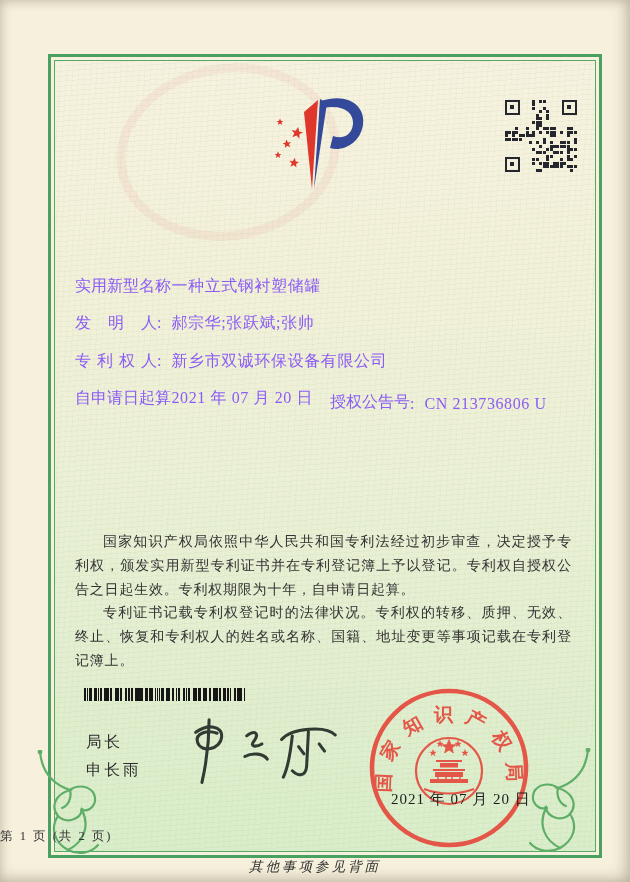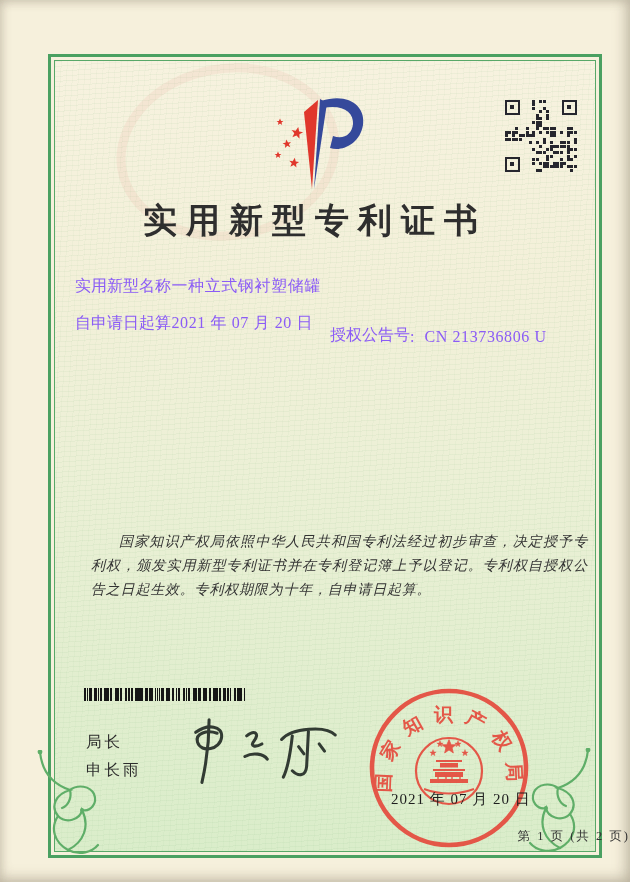--- a/index.html
+++ b/index.html
@@ -41,48 +41,48 @@
   .title{
     position:absolute;left:0;top:198px;width:100%;text-align:center;
     font-size:34px;font-weight:bold;letter-spacing:9px;color:#2e2e2e;
   }
   
   .fields{position:absolute;left:75px;top:276px;width:505px;font-size:16px;color:#8b5cf6;}
   .field-row{position:relative;height:18px;margin-bottom:19.4px;white-space:nowrap;}
   .flabel{display:inline-block;width:82px;text-align:justify;text-align-last:justify;vertical-align:bottom;}
   .fcolon{margin-right:10px;}
   .fvalue{letter-spacing:.6px;}
-  .fpair2{position:absolute;left:255px;top:12px;}
+  .fpair2{position:absolute;left:255px;top:4px;}
   .fpair2 .flabel{width:80px;}
   
   .body-text{
     position:absolute;left:75px;top:530px;width:497px;
     font-size:14px;line-height:23.8px;text-align:justify;
-    font-style:italic;color:#333;letter-spacing:.8px;margin-left:16px;
+    color:#333;letter-spacing:.8px;
   }
   .body-text p{margin:0;text-indent:2em;}
   
   .barcode{
     position:absolute;left:84px;top:688px;width:161px;height:13px;
     background:
       repeating-linear-gradient(90deg,#161616 0 1.6px,transparent 1.6px 5.2px),
       repeating-linear-gradient(90deg,#161616 0 1px,transparent 1px 3.4px),
       repeating-linear-gradient(90deg,#161616 0 2.2px,transparent 2.2px 11px);
   }
   .official-title{position:absolute;left:86px;top:732px;font-size:15.5px;letter-spacing:3px;color:#2c2c2c;}
   .official-name{position:absolute;left:86px;top:760px;font-size:15.5px;letter-spacing:3px;color:#2c2c2c;}
   .signature{position:absolute;left:176px;top:712px;width:170px;height:80px;}
   
   .seal{position:absolute;left:364px;top:683px;width:170px;height:170px;opacity:.9;}
   .seal-date{position:absolute;left:391px;top:790px;font-size:15px;letter-spacing:1px;color:#1e1e1e;z-index:3;}
   
   .ornament{position:absolute;width:70px;height:105px;}
   .orn-bl{left:32px;top:750px;}
   .orn-br{left:526px;top:748px;transform:scaleX(-1);}
-  .page-num{position:absolute;left:0;top:828px;width:100%;text-align:right;font-size:12.5px;letter-spacing:2px;color:#333;}
+  .page-num{position:absolute;left:0;top:828px;width:100%;text-align:left;font-size:12.5px;letter-spacing:2px;color:#333;}
   .back-note{position:absolute;left:0;top:858px;width:100%;text-align:center;font-size:13.5px;letter-spacing:3px;font-style:italic;color:#2f2f2f;}
 </style>
 </head>
 <body>
 
 <div class="page">
 
   <div class="frame">
     <div class="frame-inner"></div>
   </div>
@@ -223,36 +223,42 @@
       <div class="cell" style="left: 51.4px; top: 65.1px;"></div>
       <div class="cell" style="left: 54.9px; top: 65.1px;"></div>
       <div class="cell" style="left: 61.7px; top: 65.1px;"></div>
       <div class="cell" style="left: 65.1px; top: 65.1px;"></div>
       <div class="cell" style="left: 68.6px; top: 65.1px;"></div>
       <div class="cell" style="left: 30.9px; top: 68.6px;"></div>
       <div class="cell" style="left: 34.3px; top: 68.6px;"></div>
       <div class="cell" style="left: 65.1px; top: 68.6px;"></div>
     </div>
 
-  <div class="title">实用新型专利证书</div>
 
   <div class="fields">
     <div class="field-row">
       <span class="flabel">实用新型名称</span><span class="fcolon">:</span><span class="fvalue">一种立式钢衬塑储罐</span>
+    </div>
+    <div class="field-row">
+      <span class="flabel">发明人</span><span class="fcolon">:</span><span class="fvalue">郝宗华;张跃斌;张帅</span>
+    </div>
+    <div class="field-row">
+      <span class="flabel">专利权人</span><span class="fcolon">:</span><span class="fvalue">新乡市双诚环保设备有限公司</span>
     </div>
     <div class="field-row">
       <span class="flabel">自申请日起算</span><span class="fcolon">:</span><span class="fvalue">2021 年 07 月 20 日</span>
       <span class="fpair2">
         <span class="flabel">授权公告号</span><span class="fcolon">:</span><span class="fvalue">CN 213736806 U</span>
       </span>
     </div>
   </div>
 
   <div class="body-text">
     <p>国家知识产权局依照中华人民共和国专利法经过初步审查，决定授予专利权，颁发实用新型专利证书并在专利登记簿上予以登记。专利权自授权公告之日起生效。专利权期限为十年，自申请日起算。</p>
+    <p>专利证书记载专利权登记时的法律状况。专利权的转移、质押、无效、终止、恢复和专利权人的姓名或名称、国籍、地址变更等事项记载在专利登记簿上。</p>
   </div>
 
   <div class="barcode"></div>
 
   <div class="official-title">局长</div>
   <div class="official-name">申长雨</div>
 
   <div class="signature">
     <svg viewBox="0 0 190 84" width="170" height="80" aria-hidden="true">
       <title>申长雨</title>
@@ -318,14 +324,15 @@
         <path d="M38,40 C46,34 58,36 62,44 C66,54 58,62 50,60"></path>
         <path d="M26,66 C18,78 22,92 36,100 C48,106 60,102 66,95"></path>
         <path d="M38,40 C40,48 36,56 30,58"></path>
         <circle cx="8" cy="2" r="2.4" fill="#5fae68" stroke="none"></circle>
         <circle cx="50" cy="60" r="2" fill="#5fae68" stroke="none"></circle>
       </g>
     </svg>
   </div>
 
   <div class="page-num">第 1 页 (共 2 页)</div>
+  <div class="back-note">其他事项参见背面</div>
 
 </div>
 
 </body></html>

